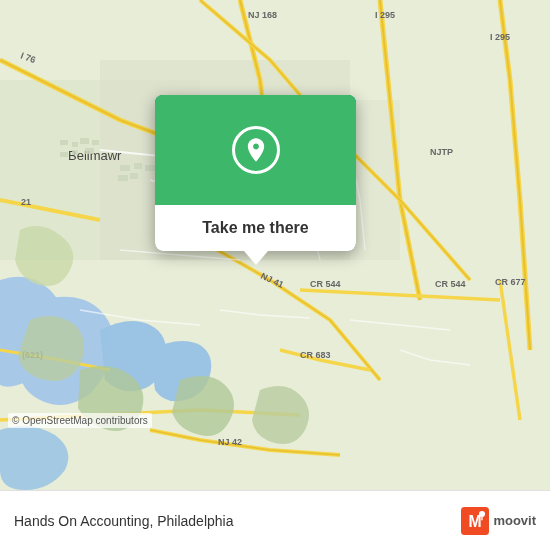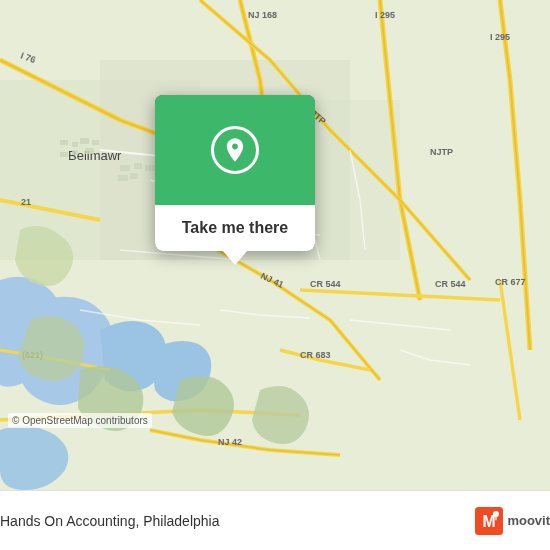--- a/index.html
+++ b/index.html
@@ -27,21 +27,21 @@
       position: absolute;
       top: 0;
       left: 0;
     }
 
     
     #popup-card {
       position: absolute;
       top: 95px;
       left: 155px;
-      width: 160px;
+      width: 201px;
       background: #0f766e;
       border-radius: 8px;
       box-shadow: 0 4px 16px rgba(0,0,0,0.35);
       overflow: visible;
       z-index: 10;
     }
 
     #popup-green-area {
       background: #3db86b;
       border-radius: 8px 8px 0 0;
@@ -94,21 +94,21 @@
       z-index: 11;
     }
 
     
     #bottom-bar {
       width: 550px;
       height: 60px;
       background: white;
       display: flex;
       align-items: center;
-      padding: 0 0;
+      padding: 0 14px;
       border-top: 1px solid #e0e0e0;
       gap: 8px;
     }
 
     #moovit-logo {
       display: flex;
       align-items: center;
       gap: 4px;
       margin-left: auto;
     }

